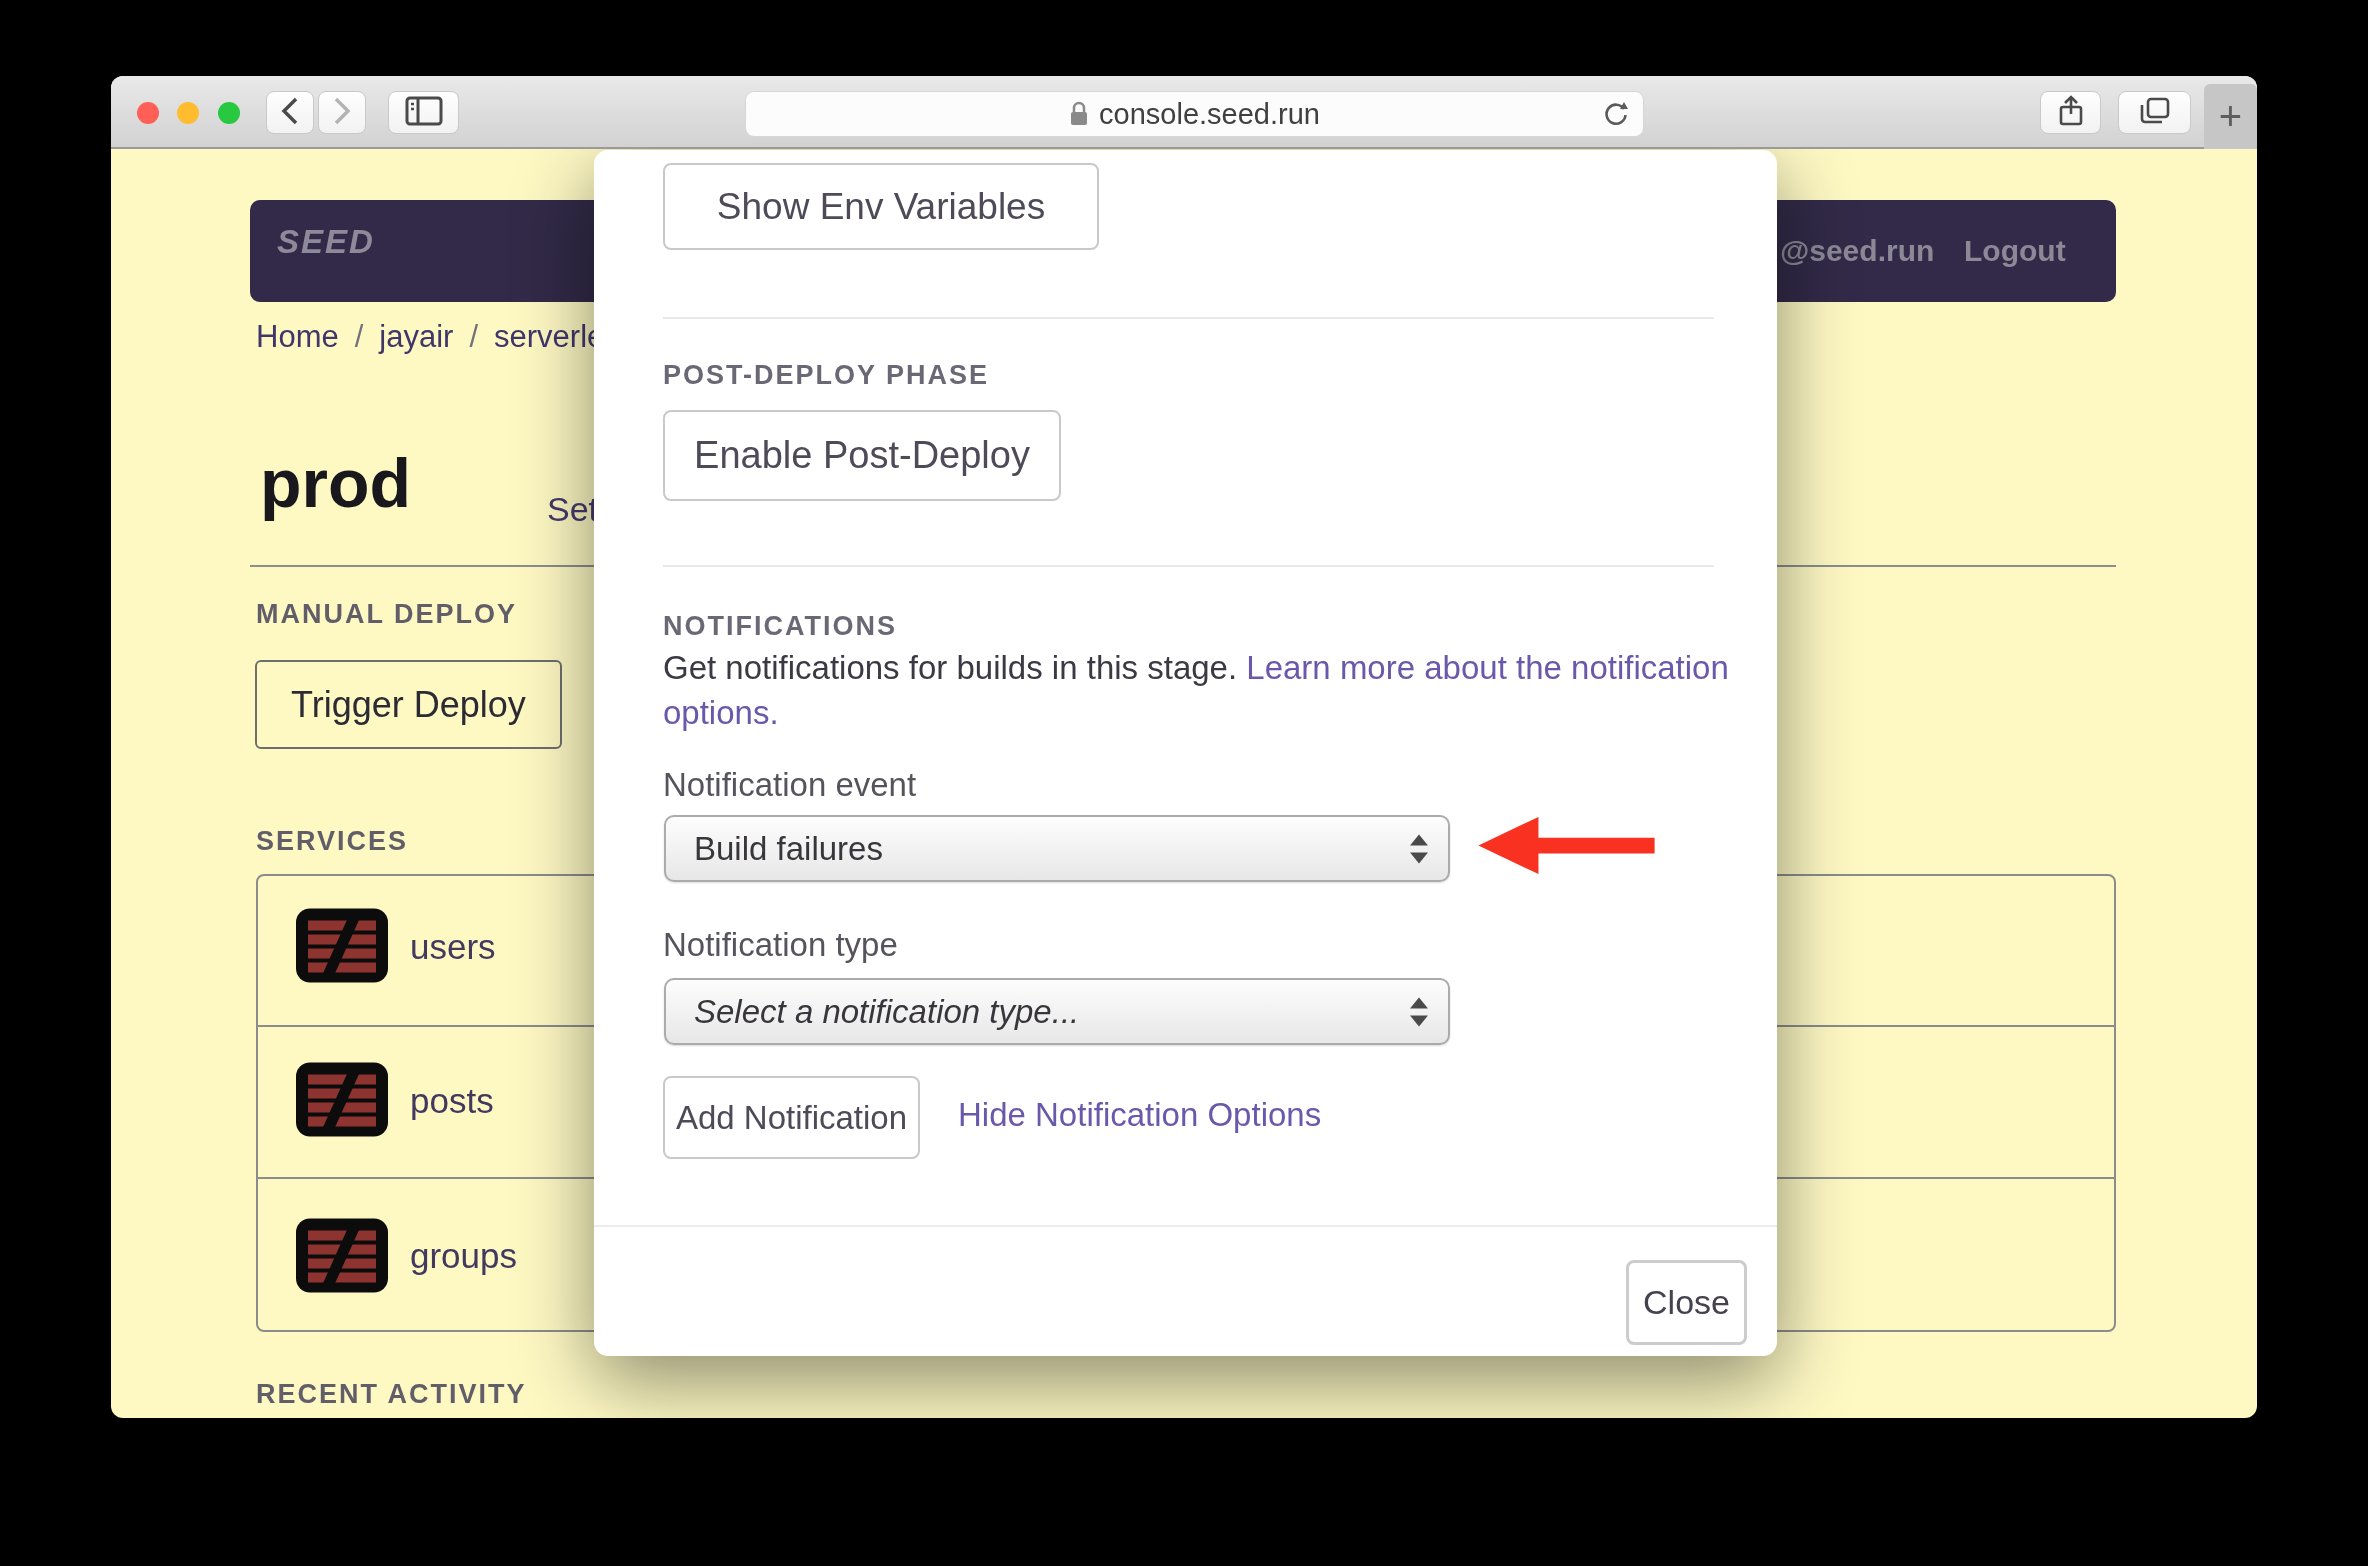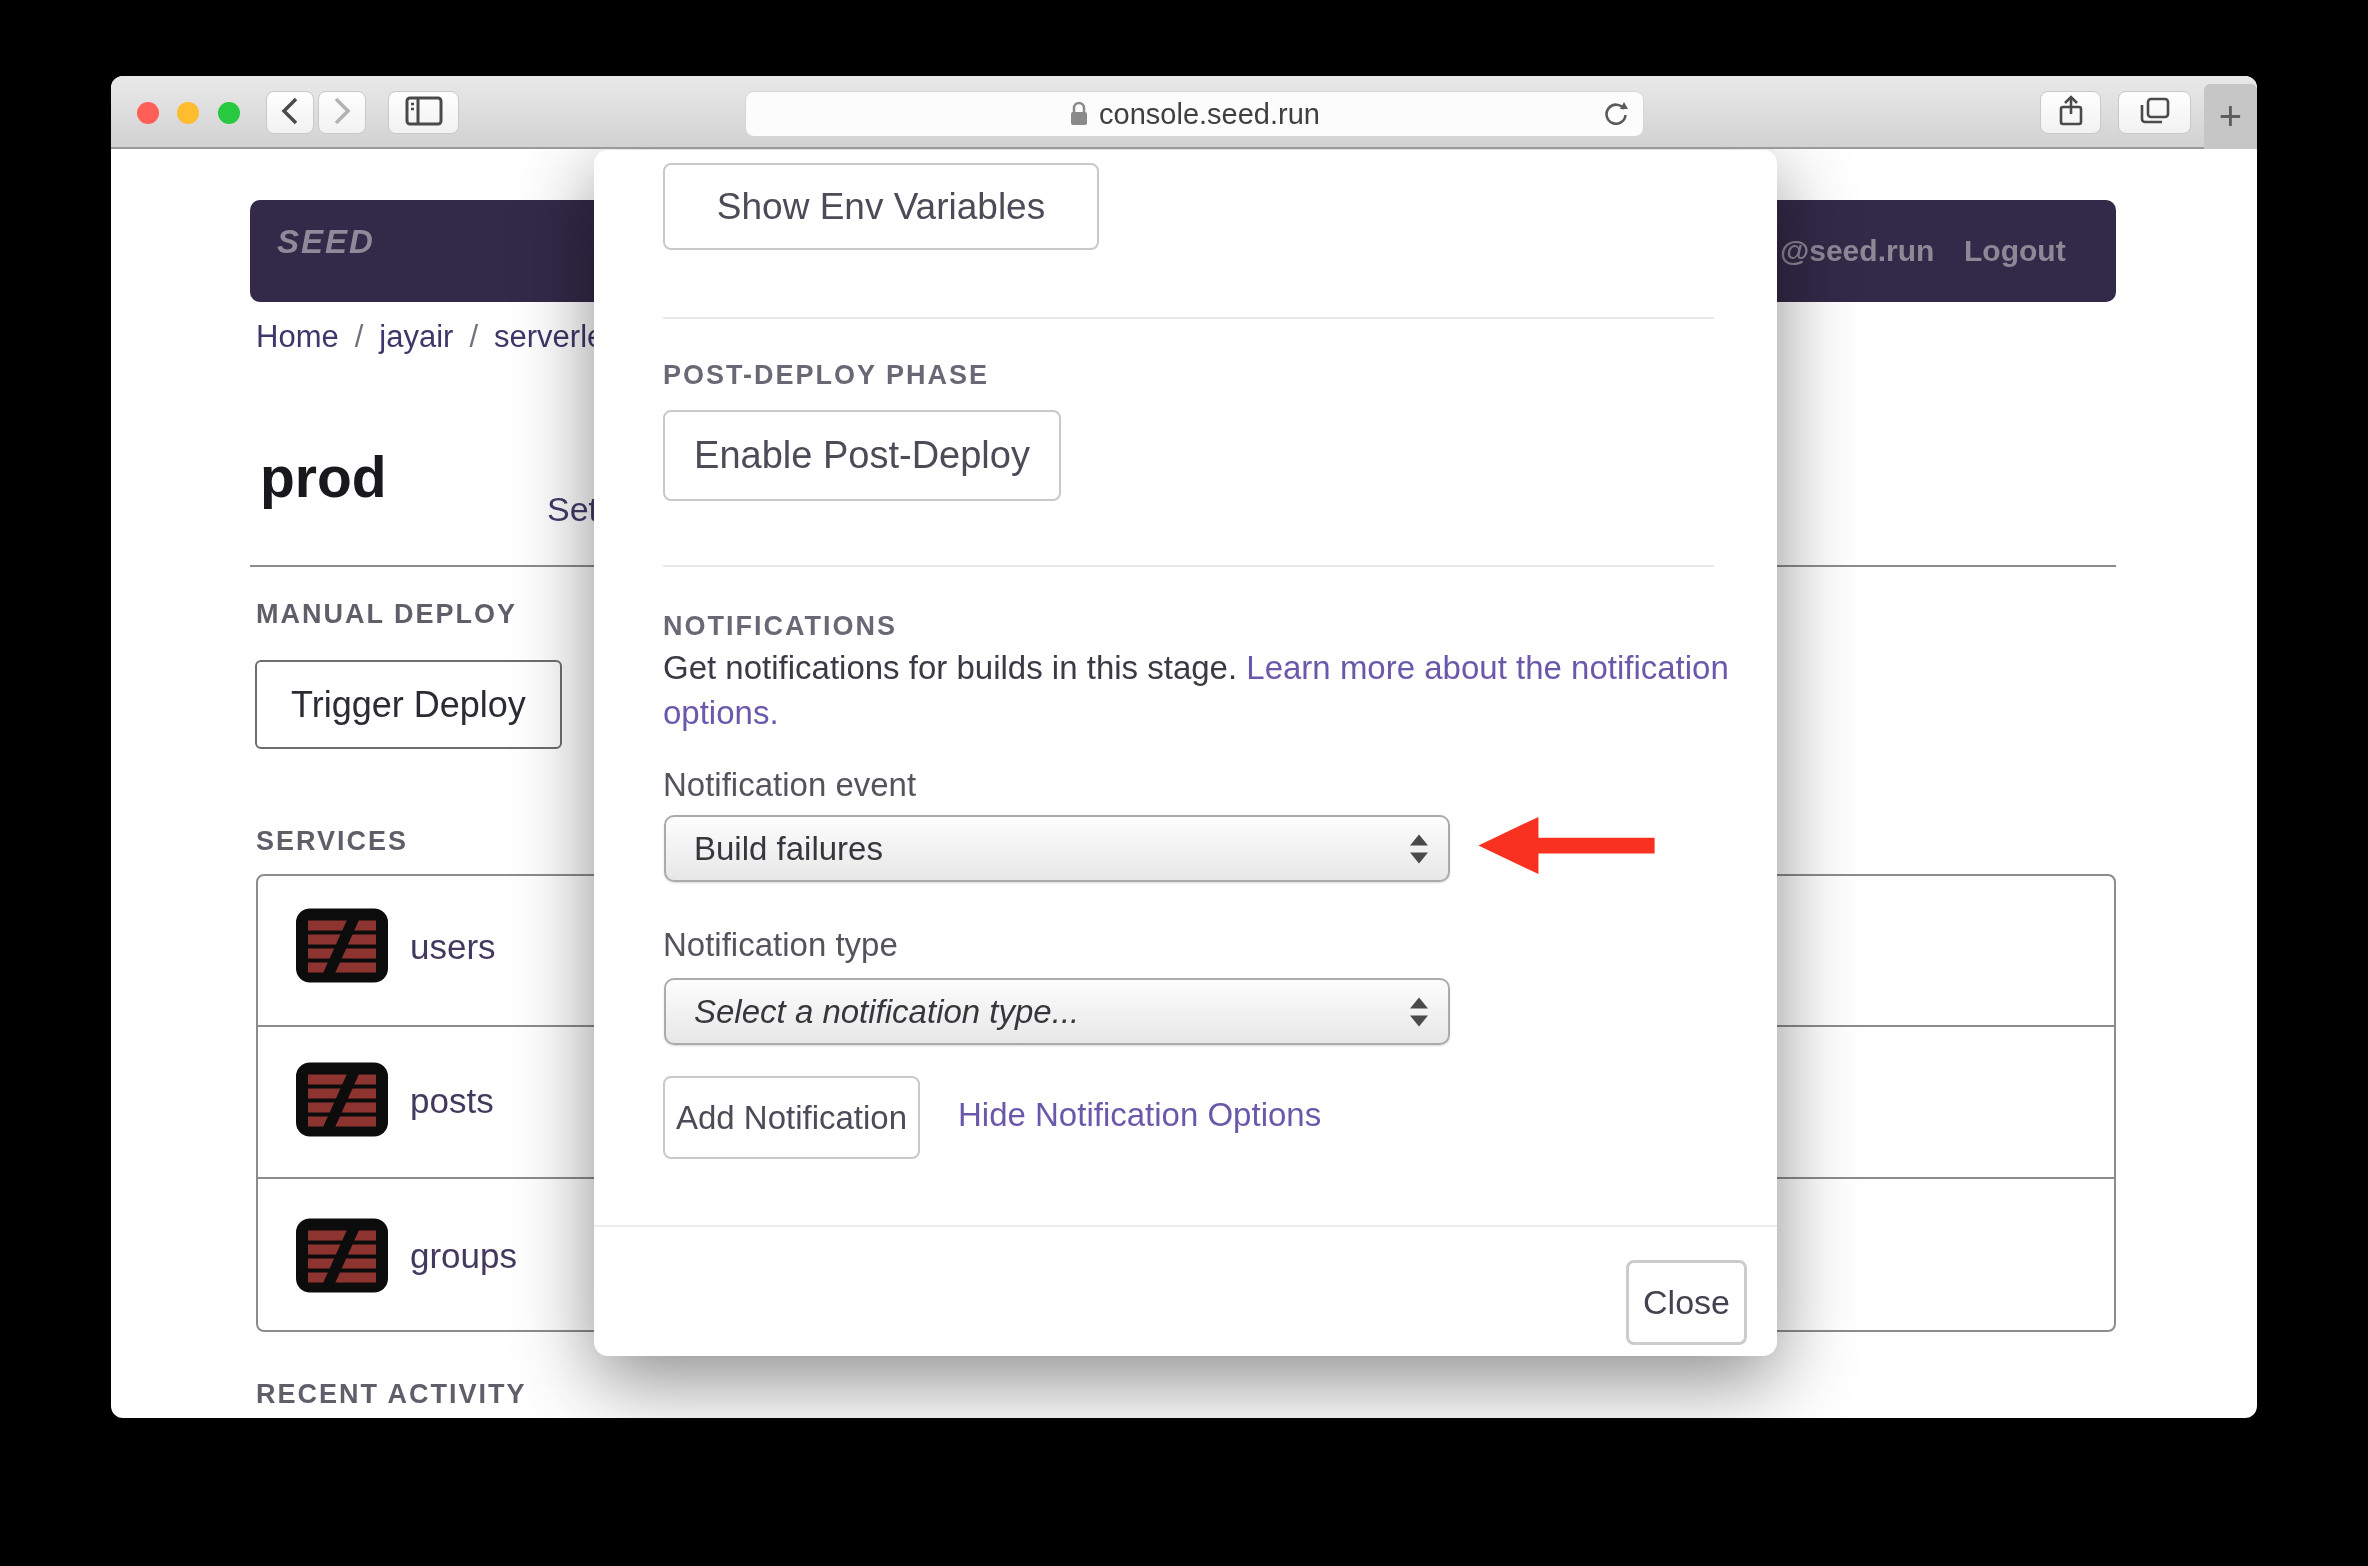--- a/index.html
+++ b/index.html
@@ -1,19 +1,19 @@
 <!DOCTYPE html>
 <html><head>
 <meta charset="utf-8">
 <style>
   html,body{margin:0;padding:0;background:#000;width:2368px;height:1566px;overflow:hidden;
     font-family:"Liberation Sans", sans-serif;}
   *{box-sizing:border-box;}
   #window{position:absolute;left:111px;top:76px;width:2146px;height:1342px;border-radius:12px;
-    overflow:hidden;background:#ffffff;box-shadow:0 30px 79px rgba(0,0,0,.6);}
+    overflow:hidden;background:#fef9c3;box-shadow:0 30px 79px rgba(0,0,0,.6);}
   
   #toolbar{position:absolute;left:0;top:0;width:100%;height:73px;
     background:linear-gradient(#e9e9e9,#d2d2d2);border-bottom:2px solid #9a9a9a;z-index:50;}
   .light{position:absolute;top:26px;width:22px;height:22px;border-radius:50%;}
   .tb-btn{position:absolute;top:15px;height:43px;background:linear-gradient(#fefefe,#f2f2f2);
     border:1px solid #c9c9c9;border-radius:8px;display:flex;align-items:center;justify-content:center;}
   #urlbar{position:absolute;left:634px;top:15px;width:899px;height:46px;background:#fcfcfc;
     border:1px solid #d6d6d6;border-radius:9px;display:flex;align-items:center;justify-content:center;
     font-size:29px;color:#404040;}
   #urlbar .lock{margin-right:10px;display:inline-flex;}
@@ -22,21 +22,21 @@
     border-radius:6px 6px 0 0;display:flex;align-items:center;justify-content:center;
     font-size:40px;color:#5e5e5e;}
   
   .pg{position:absolute;z-index:10;}
   #hdrbar{left:139px;top:124px;width:1866px;height:102px;background:#322a48;border-radius:10px;}
   #logo{left:166px;top:147px;font-size:33px;font-weight:bold;font-style:italic;color:#8f8a99;letter-spacing:2px;}
   #hdr-email{left:1669px;top:158px;font-size:30px;font-weight:bold;color:#8d8896;}
   #hdr-logout{left:1853px;top:158px;font-size:30px;font-weight:bold;color:#8d8896;}
   #crumbs{left:145px;top:243px;font-size:31px;display:flex;gap:16px;color:#40366a;}
   #crumbs .sep{color:#75717c;}
-  #stage-title{left:149px;top:368px;font-size:57px;font-weight:bold;color:#19181d;}
+  #stage-title{left:149px;top:368px;font-size:68px;font-weight:bold;color:#19181d;}
   #stage-settings{left:436px;top:414px;font-size:34px;color:#453a6b;}
   .pg-divider{left:139px;width:1866px;height:2px;background:#8d8d8d;}
   .sec-label{font-size:27px;font-weight:bold;color:#615e6a;letter-spacing:2px;}
   #trigger-btn{left:144px;top:584px;width:307px;height:89px;border:2px solid #6e6e6e;border-radius:6px;
     display:flex;align-items:center;justify-content:center;font-size:36px;color:#2c2a33;}
   #svc-card{left:145px;top:798px;width:1860px;height:458px;border:2px solid #8c8c8c;border-radius:8px;}
   .svc-row{position:absolute;left:0;width:100%;height:152px;}
   .svc-div{position:absolute;left:0;width:100%;height:2px;background:#8c8c8c;}
   .svc-icon{position:absolute;left:37px;width:94px;height:77px;}
   .svc-name{position:absolute;left:152px;font-size:35px;color:#43395f;}

